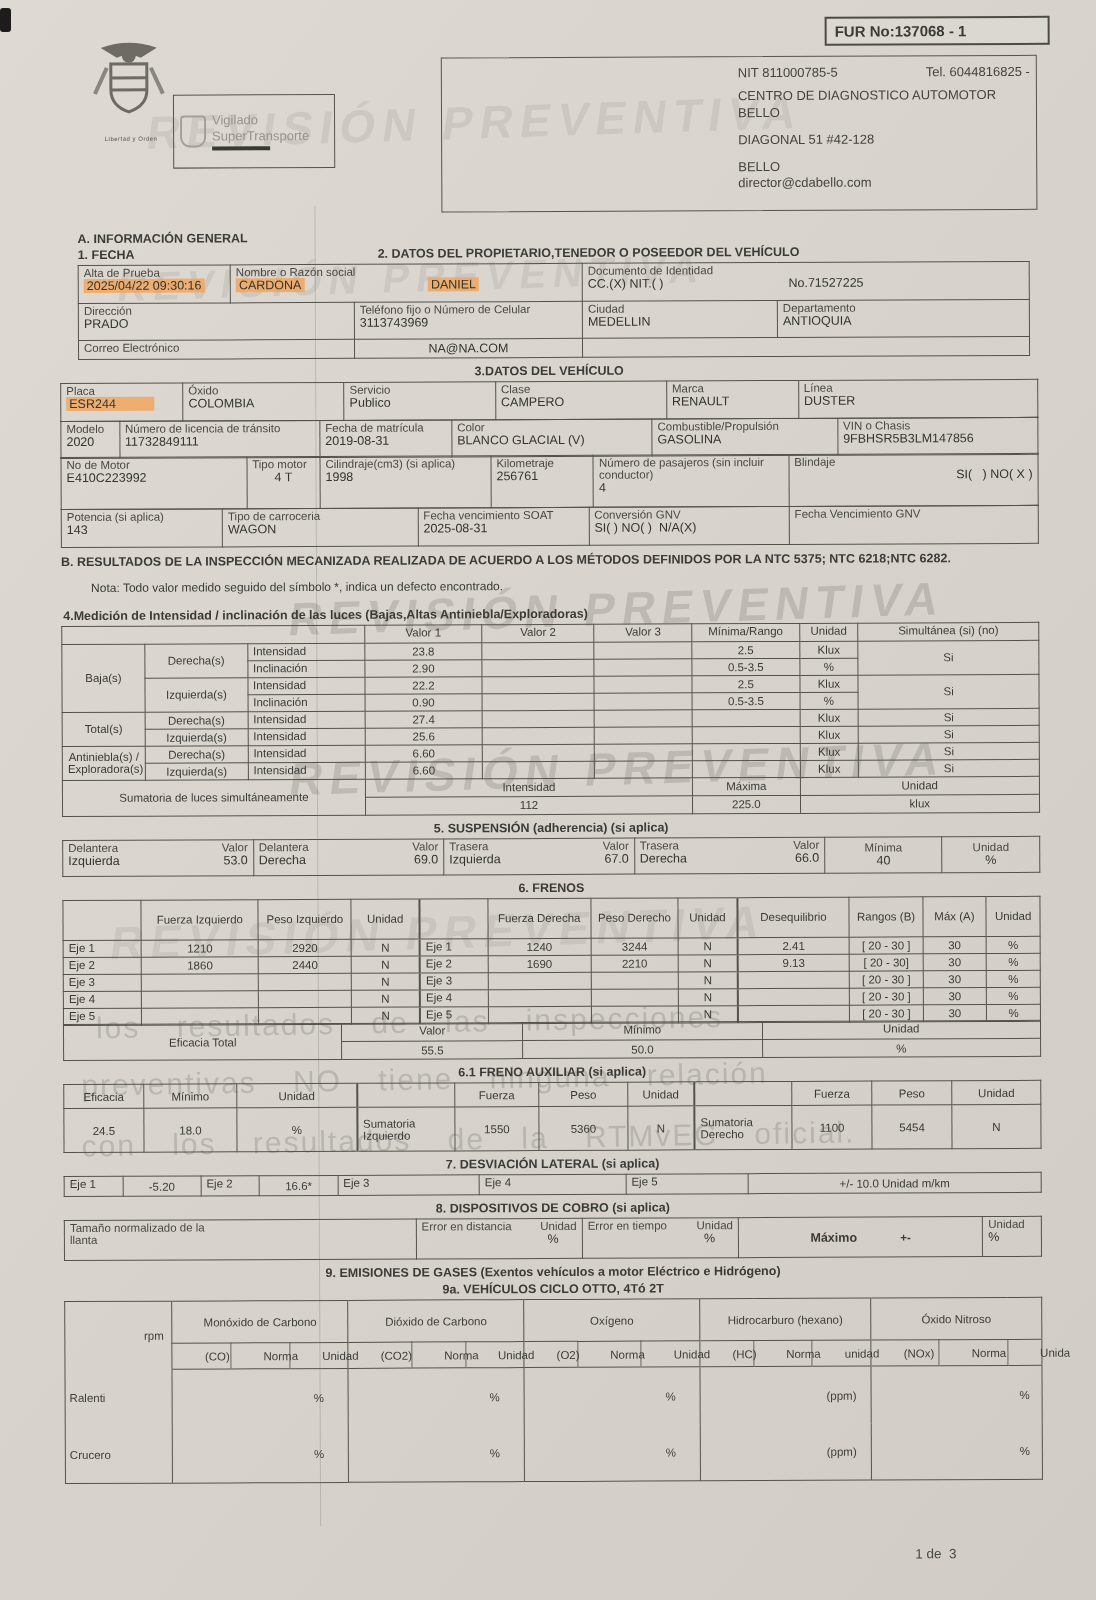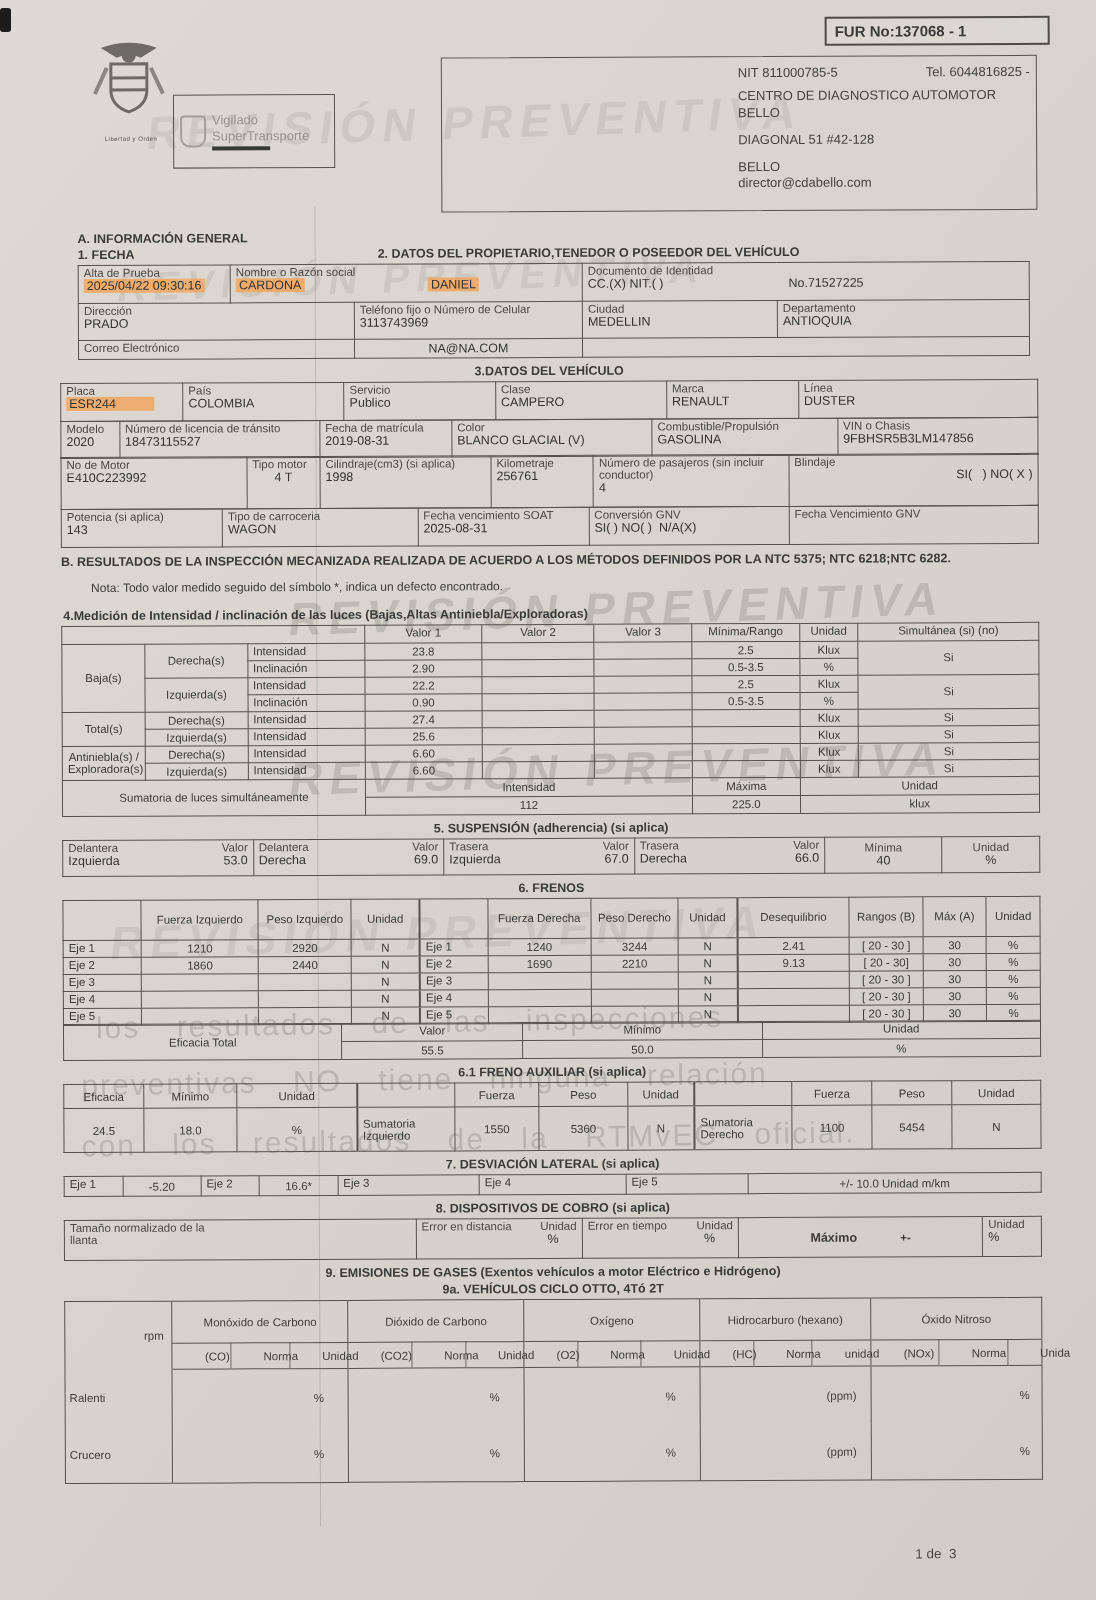--- a/index.html
+++ b/index.html
@@ -205,21 +205,21 @@
             <col style="width:13.5%">
             <col style="width:24.5%">
           </colgroup>
         <tbody>
             <tr style="height:38px;">
           <td>
             <div class="lbl">Placa</div>
             <div class="val"><span class="hl" style="min-width:82px;">ESR244</span></div>
           </td>
           <td>
-            <div class="lbl">País</div>
+            <div class="lbl">Óxido</div>
             <div class="val">COLOMBIA</div>
           </td>
           <td>
             <div class="lbl">Servicio</div>
             <div class="val">Publico</div>
           </td>
           <td>
             <div class="lbl">Clase</div>
             <div class="val">CAMPERO</div>
           </td>
@@ -245,21 +245,21 @@
             <col style="width:20.5%">
           </colgroup>
         <tbody>
             <tr style="height:37px;">
           <td>
             <div class="lbl">Modelo</div>
             <div class="val">2020</div>
           </td>
           <td>
             <div class="lbl">Número de licencia de tránsito</div>
-            <div class="val">18473115527</div>
+            <div class="val">11732849111</div>
           </td>
           <td>
             <div class="lbl">Fecha de matrícula</div>
             <div class="val">2019-08-31</div>
           </td>
           <td>
             <div class="lbl">Color</div>
             <div class="val">BLANCO GLACIAL (V)</div>
           </td>
           <td>

